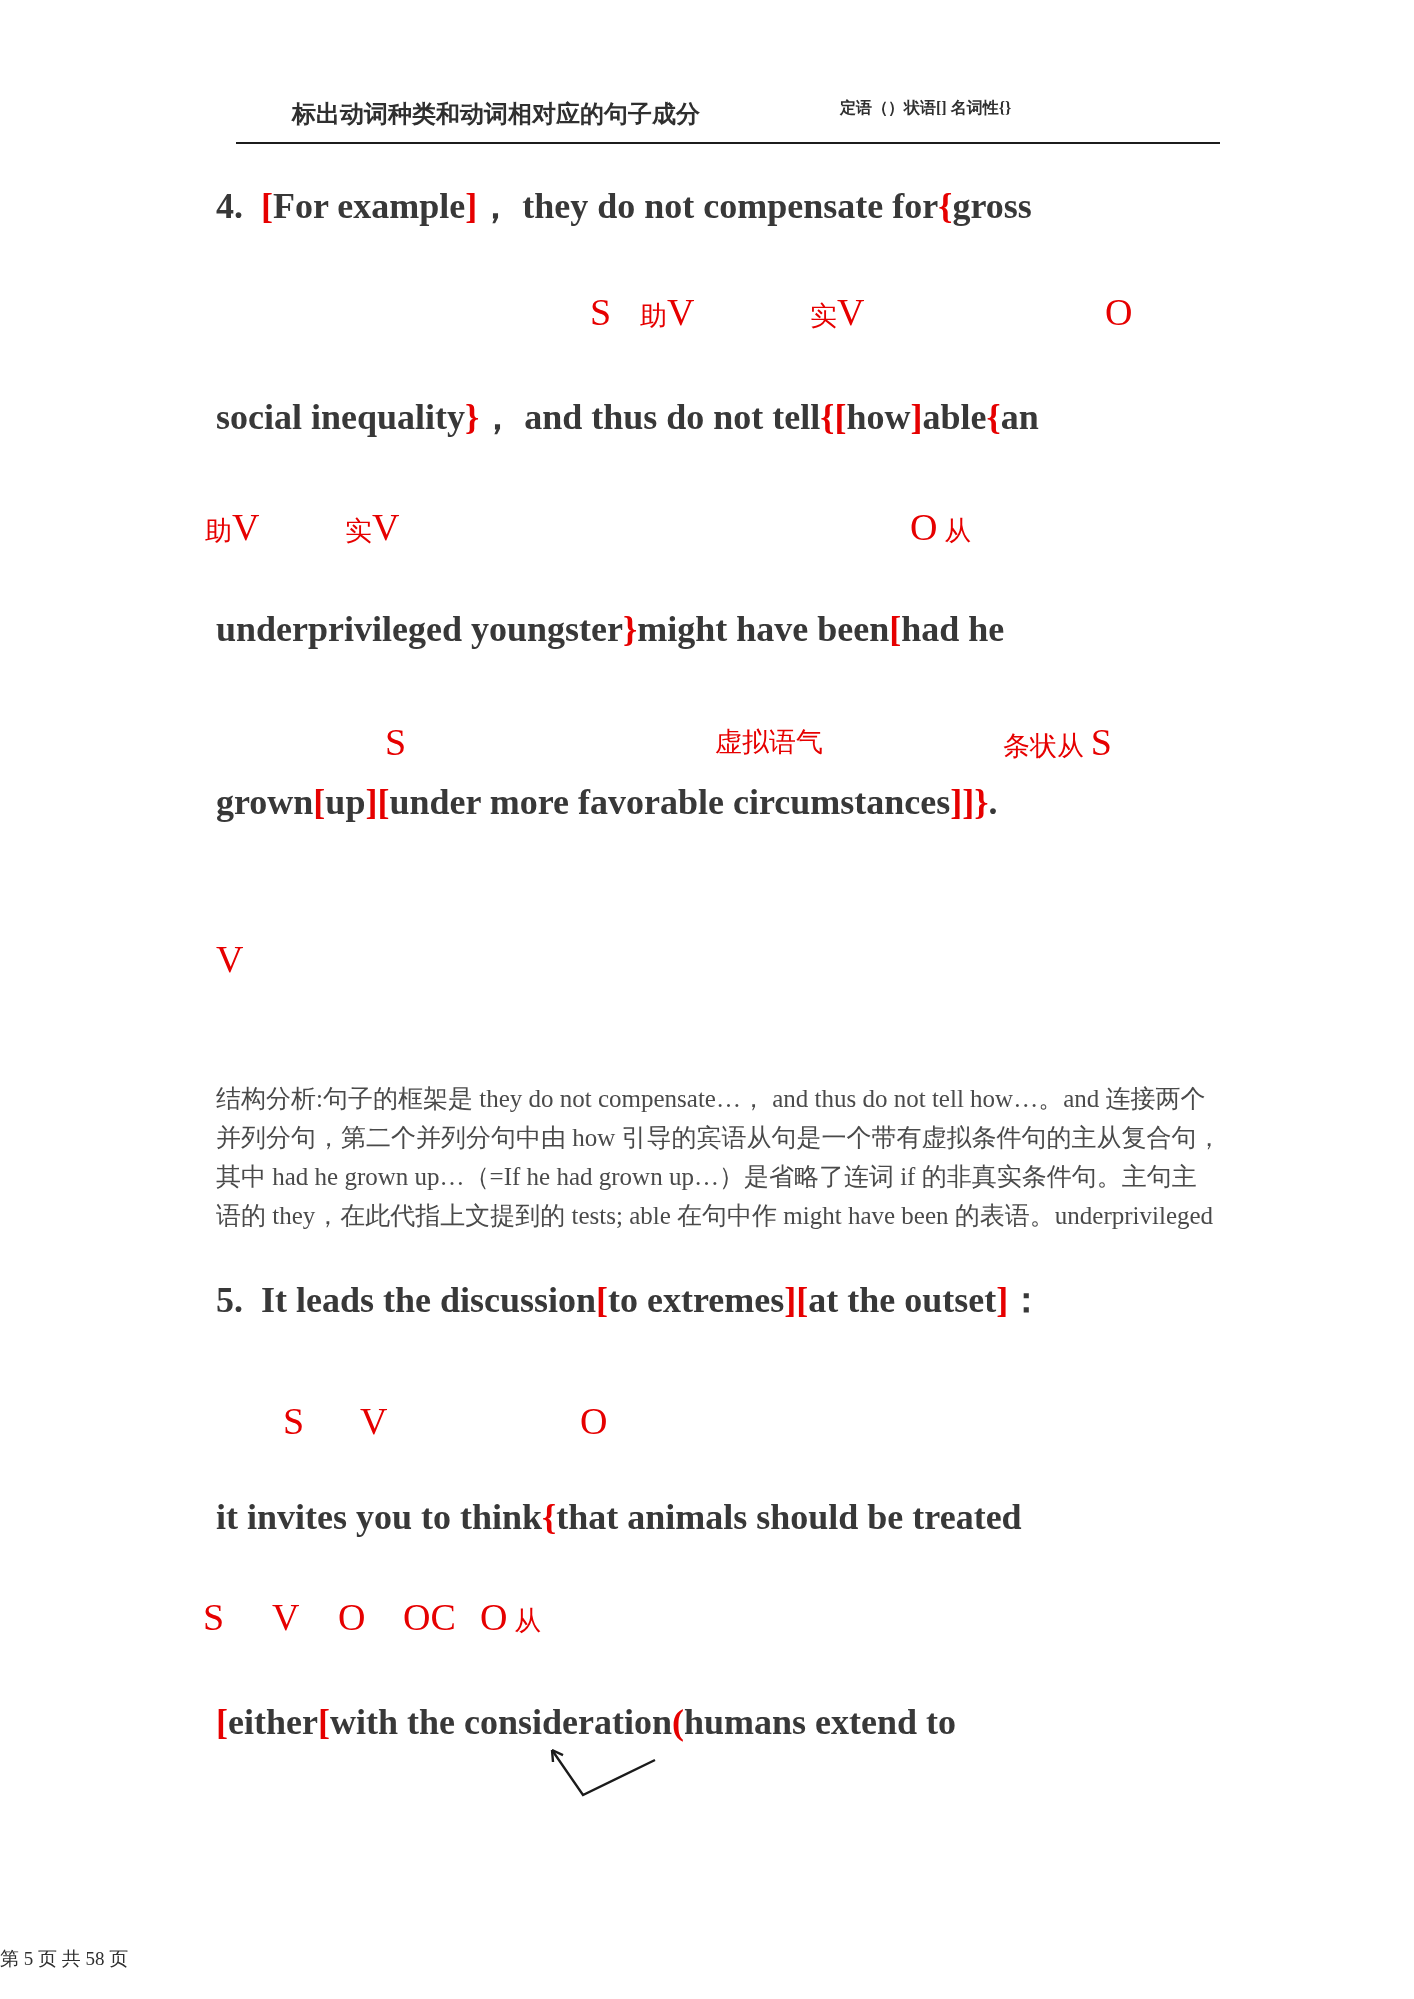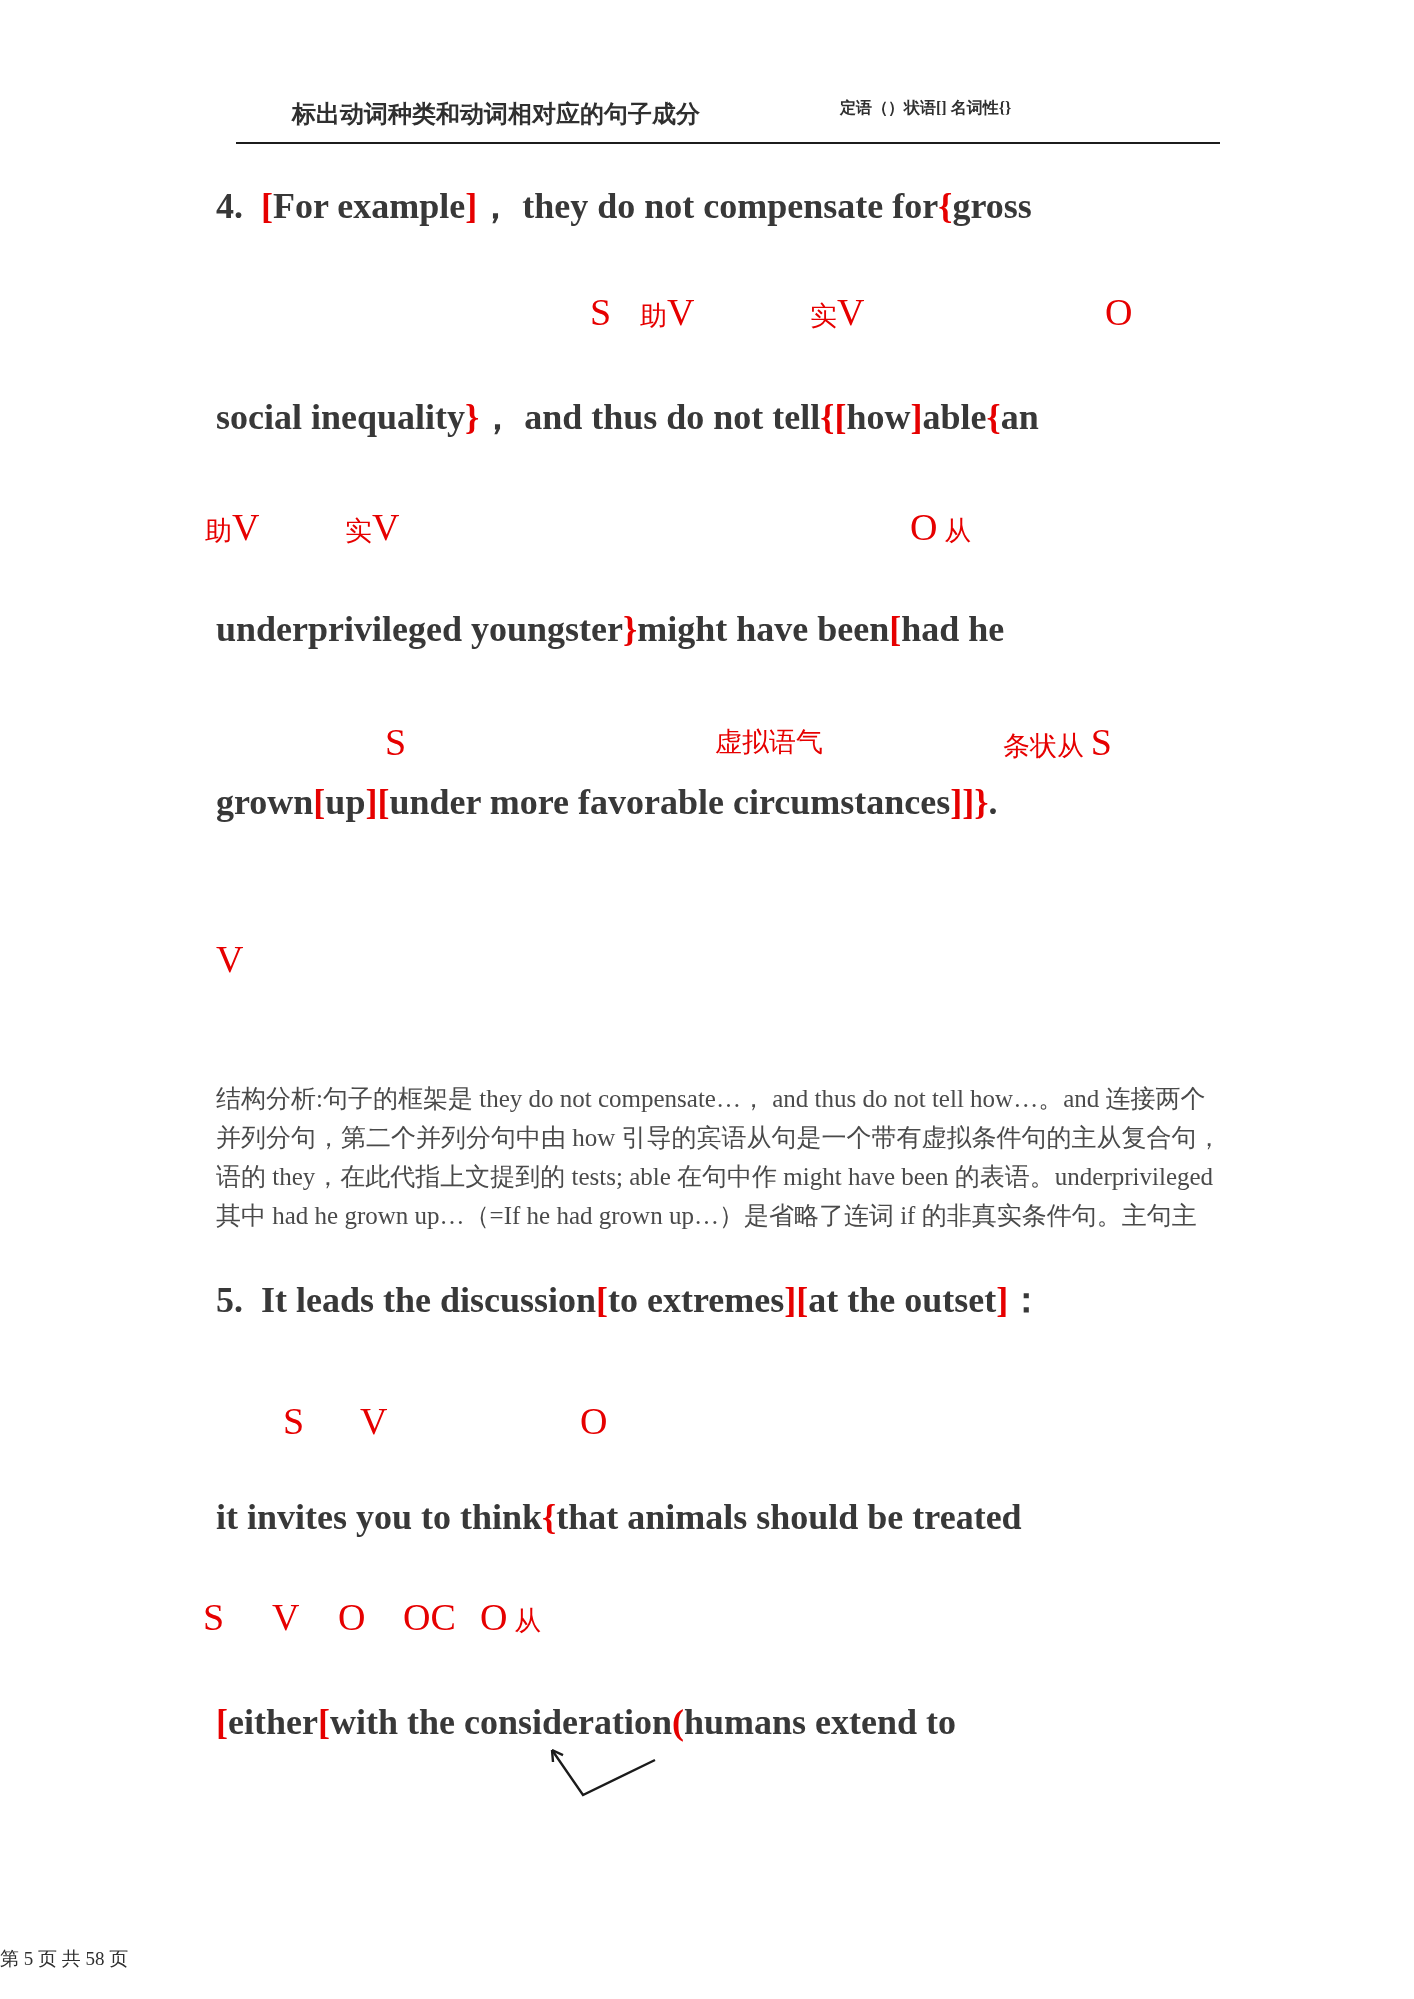--- a/index.html
+++ b/index.html
@@ -74,22 +74,22 @@
 
   <div class="sline y-l4"><span class="sg-b">grown</span><span class="sg-r">[</span><span class="sg-b">up</span><span class="sg-r">][</span><span class="sg-b">under more favorable circumstances</span><span class="sg-r">]]}</span><span class="sg-b">.</span></div>
 
   <div class="arow y-r4">
     <span class="tok r4-t0"><span class="sg-l">V</span></span>
   </div>
 
   <div class="para">
     <div class="pline">结构分析:句子的框架是 they do not compensate…， and thus do not tell how…。and 连接两个</div>
     <div class="pline">并列分句，第二个并列分句中由 how 引导的宾语从句是一个带有虚拟条件句的主从复合句，</div>
+    <div class="pline">其中 had he grown up…（=If he had grown up…）是省略了连词 if 的非真实条件句。主句主</div>
     <div class="pline">语的 they，在此代指上文提到的 tests; able 在句中作 might have been 的表语。underprivileged</div>
-    <div class="pline">其中 had he grown up…（=If he had grown up…）是省略了连词 if 的非真实条件句。主句主</div>
   </div>
 
   <div class="sline y-5l1"><span class="sg-b">5.  It leads the discussion</span><span class="sg-r">[</span><span class="sg-b">to extremes</span><span class="sg-r">][</span><span class="sg-b">at the outset</span><span class="sg-r">]</span><span class="sg-b">：</span></div>
 
   <div class="arow y-5ra">
     <span class="tok ra-t0"><span class="sg-l">S</span></span>
     <span class="tok ra-t1"><span class="sg-l">V</span></span>
     <span class="tok ra-t2"><span class="sg-l">O</span></span>
   </div>
 

